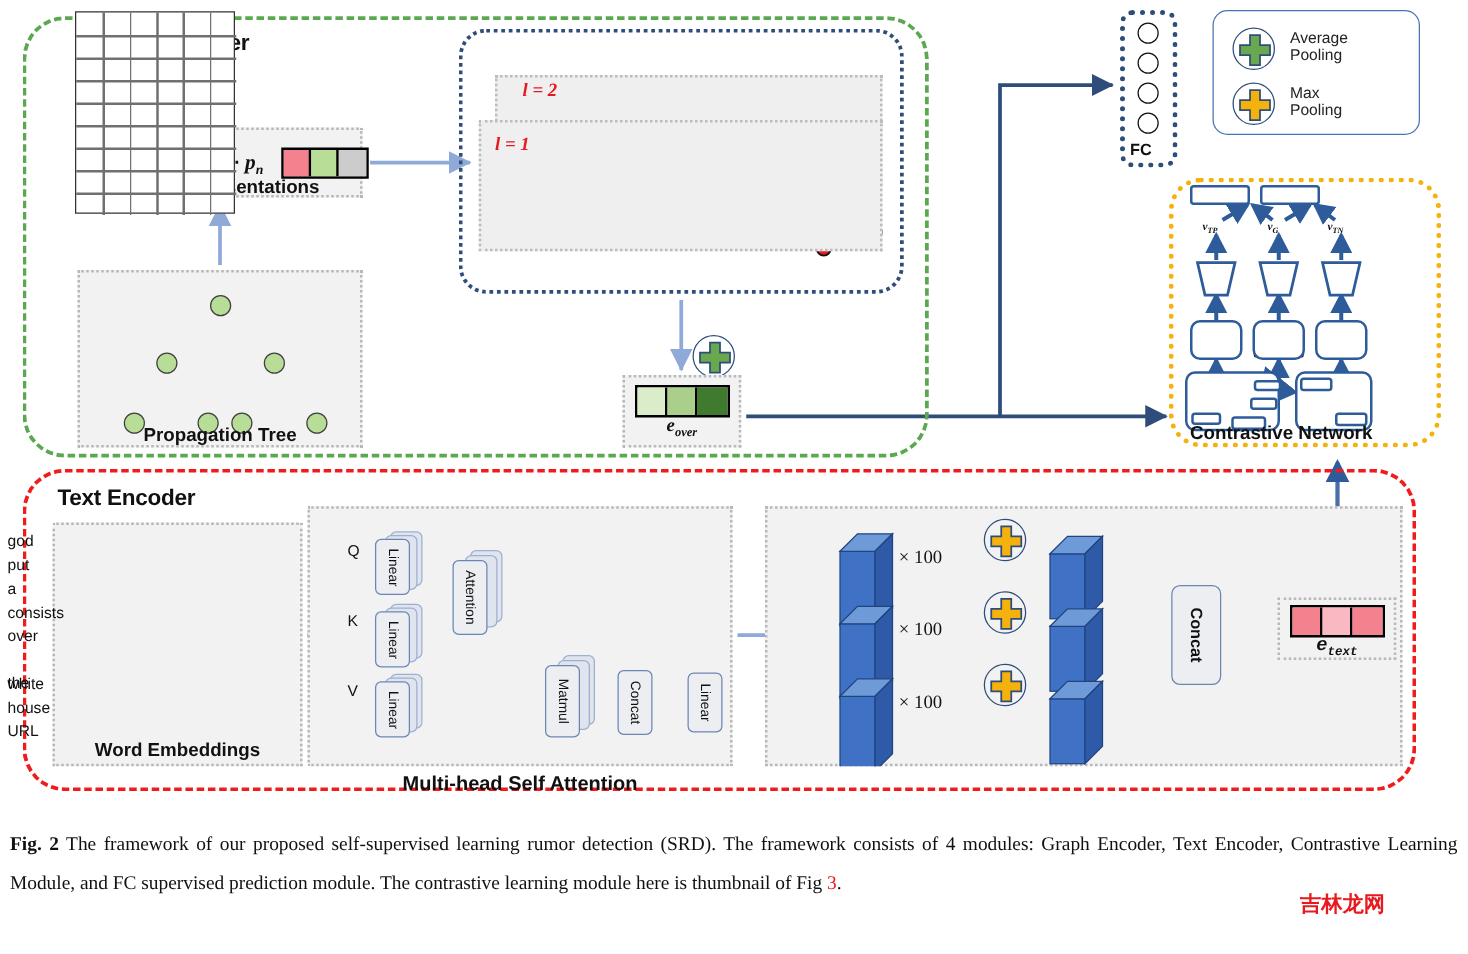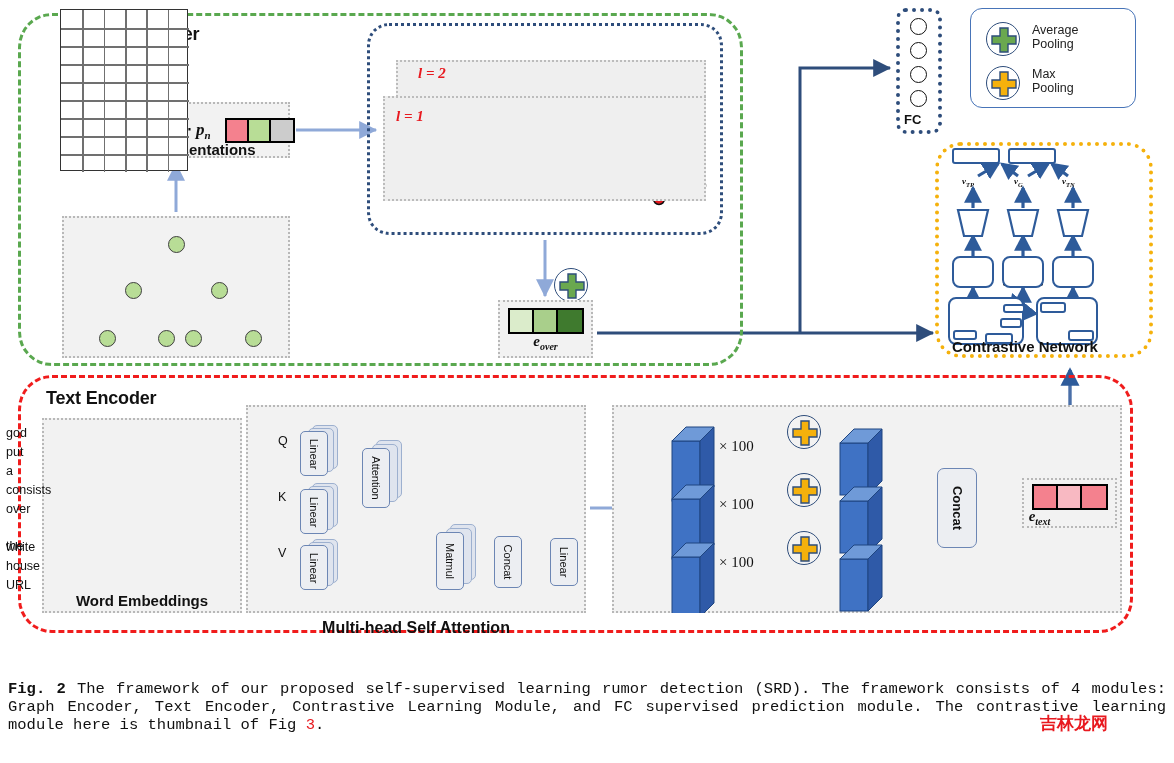--- a/index.html
+++ b/index.html
@@ -143,22 +143,22 @@
   .cl-v sub { font-size:6.5px; }
   .cl-title { position:absolute; font-weight:bold; font-size:15px; color:#111; }
 
   
   .lvl { position:absolute; font-family:"Liberation Serif", serif;
          font-style:italic; font-weight:bold; font-size:15px; color:#e8191f; }
 
   
   .caption {
     position:absolute; left:8px; top:660px; width:1158px;
-    font-family:Liberation Mono, monospace; font-size:15.5px;
-    color:#111; line-height:18px; text-align:justify;margin-top:20px;
+    font-family:Liberation Serif, serif; font-size:15.5px;
+    color:#111; line-height:31px; text-align:justify;
   }
   .caption b { font-weight:bold; }
   .cap-red { color:#e8191f; }
   .watermark {
     position:absolute; left:1040px; top:712px;
     font-size:17px; font-weight:bold; color:#e8191f;
     letter-spacing:0px; font-family:"DejaVu Sans", sans-serif;
   }
 </style>
 </head>
@@ -433,20 +433,21 @@
   <div class="panel-label" style="left:62px;top:141px;width:228px;font-size:15px;">Node Representations</div>
 
   <div class="abs panel p-proptree"></div>
   <div class="tnode" style="left:168px;top:236px;"></div>
   <div class="tnode" style="left:125px;top:282px;"></div>
   <div class="tnode" style="left:211px;top:282px;"></div>
   <div class="tnode" style="left:99px;top:330px;"></div>
   <div class="tnode" style="left:158px;top:330px;"></div>
   <div class="tnode" style="left:185px;top:330px;"></div>
   <div class="tnode" style="left:245px;top:330px;"></div>
+  <div class="panel-label" style="left:62px;top:340px;width:228px;font-size:15px;">Propagation Tree</div>
 
   <div class="abs" style="left:396px;top:60px;width:310px;height:88px;background:#efefef;border:2px dotted #bcbcbc;"></div>
   <div class="abs" style="left:383px;top:96px;width:323px;height:105px;background:#efefef;border:2px dotted #bcbcbc;"></div>
   <div class="lvl" style="left:418px;top:65px;">l = 2</div>
   <div class="lvl" style="left:396px;top:108px;">l = 1</div>
 
   <div class="pool" style="left:554px;top:268px;">
     <svg class="cross" viewBox="0 0 28 28">
         <path d="M10,2 h8 v8 h8 v8 h-8 v8 h-8 v-8 h-8 v-8 h8 z" fill="#6aa84f" stroke="#2e4d7b" stroke-width="1.4"></path>
       </svg>
@@ -642,21 +643,21 @@
   <div class="concat-box" style="left:937px;top:468px;width:40px;height:80px;">
     <span class="txt">Concat</span>
   </div>
 
   <div class="abs panel p-etext"></div>
   <div class="abs ebox" style="left:1032px;top:484px;">
     <div style="background:#f4818e"></div>
       <div style="background:#f8b9c2"></div>
       <div style="background:#f4818e"></div>
   </div>
-  <div class="elabel" style="left:992px;top:508px;width:95px;">
+  <div class="elabel" style="left:1022px;top:508px;width:95px;font-family:Liberation Mono, monospace;">
     <span>e</span><sub>text</sub>
   </div>
 
 </div>
 
 <div class="caption">
   <b>Fig. 2</b>
   <span>The framework of our proposed self-supervised learning rumor detection (SRD). The framework consists of 4 modules: Graph Encoder, Text Encoder, Contrastive Learning Module, and FC supervised prediction module. The contrastive learning module here is thumbnail of Fig </span><span class="cap-red">3</span><span>.</span>
 </div>
 <div class="watermark">吉林龙网</div>

